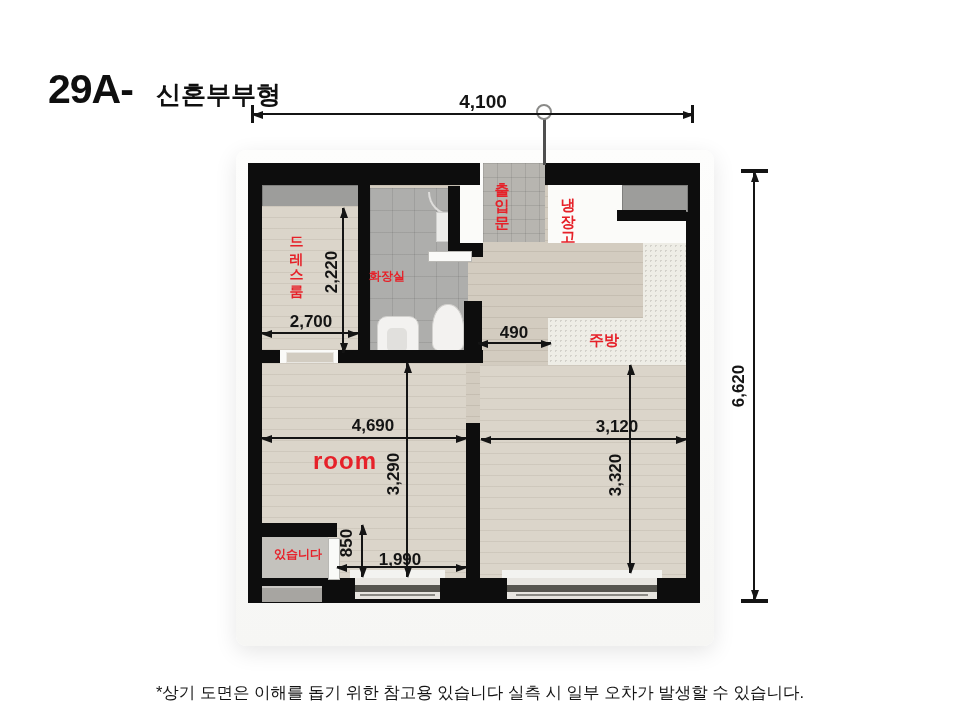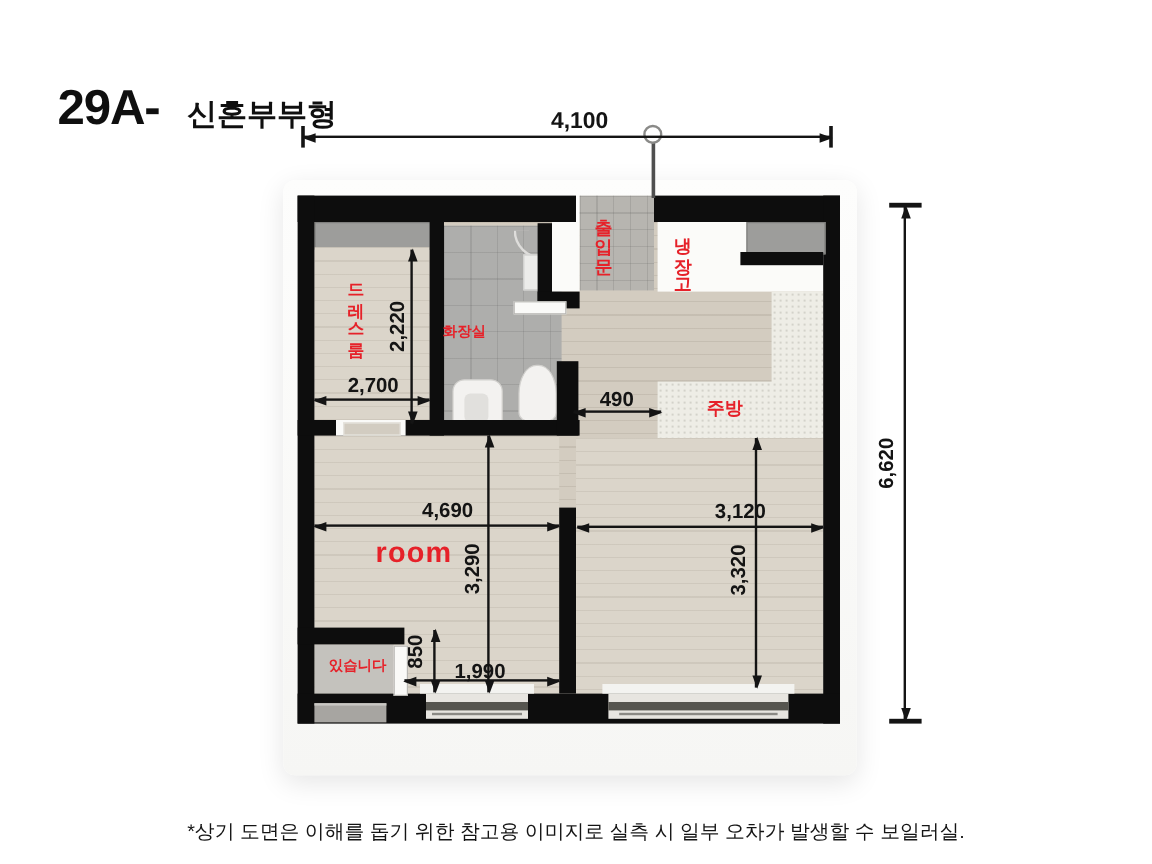--- a/index.html
+++ b/index.html
@@ -210,13 +210,13 @@
 <div class="dimlabel" style="left:372px;top:529px;width:56px;margin-top:21px;">1,990</div>
 
 <div class="redlabel vtext" style="left:290px;top:227px;font-size:14px;">드레스룸</div>
 <div class="redlabel" style="left:369px;top:268px;font-size:12px;">화장실</div>
 <div class="redlabel vtext" style="left:495px;top:171px;font-size:15px;">출입문</div>
 <div class="redlabel vtext" style="left:561px;top:187px;font-size:15px;">냉장고</div>
 <div class="redlabel" style="left:589px;top:331px;font-size:15px;">주방</div>
 <div class="redlabel" style="left:313px;top:447px;font-size:24px;letter-spacing:1px;">room</div>
 <div class="redlabel" style="left:274px;top:546px;font-size:12px;">있습니다</div>
 
-<div class="footer-note">*상기 도면은 이해를 돕기 위한 참고용 이미지로 실측 시 일부 오차가 발생할 수 보일러실.</div>
+<div class="footer-note">*상기 도면은 이해를 돕기 위한 참고용 있습니다 실측 시 일부 오차가 발생할 수 있습니다.</div>
 
 </body></html>

